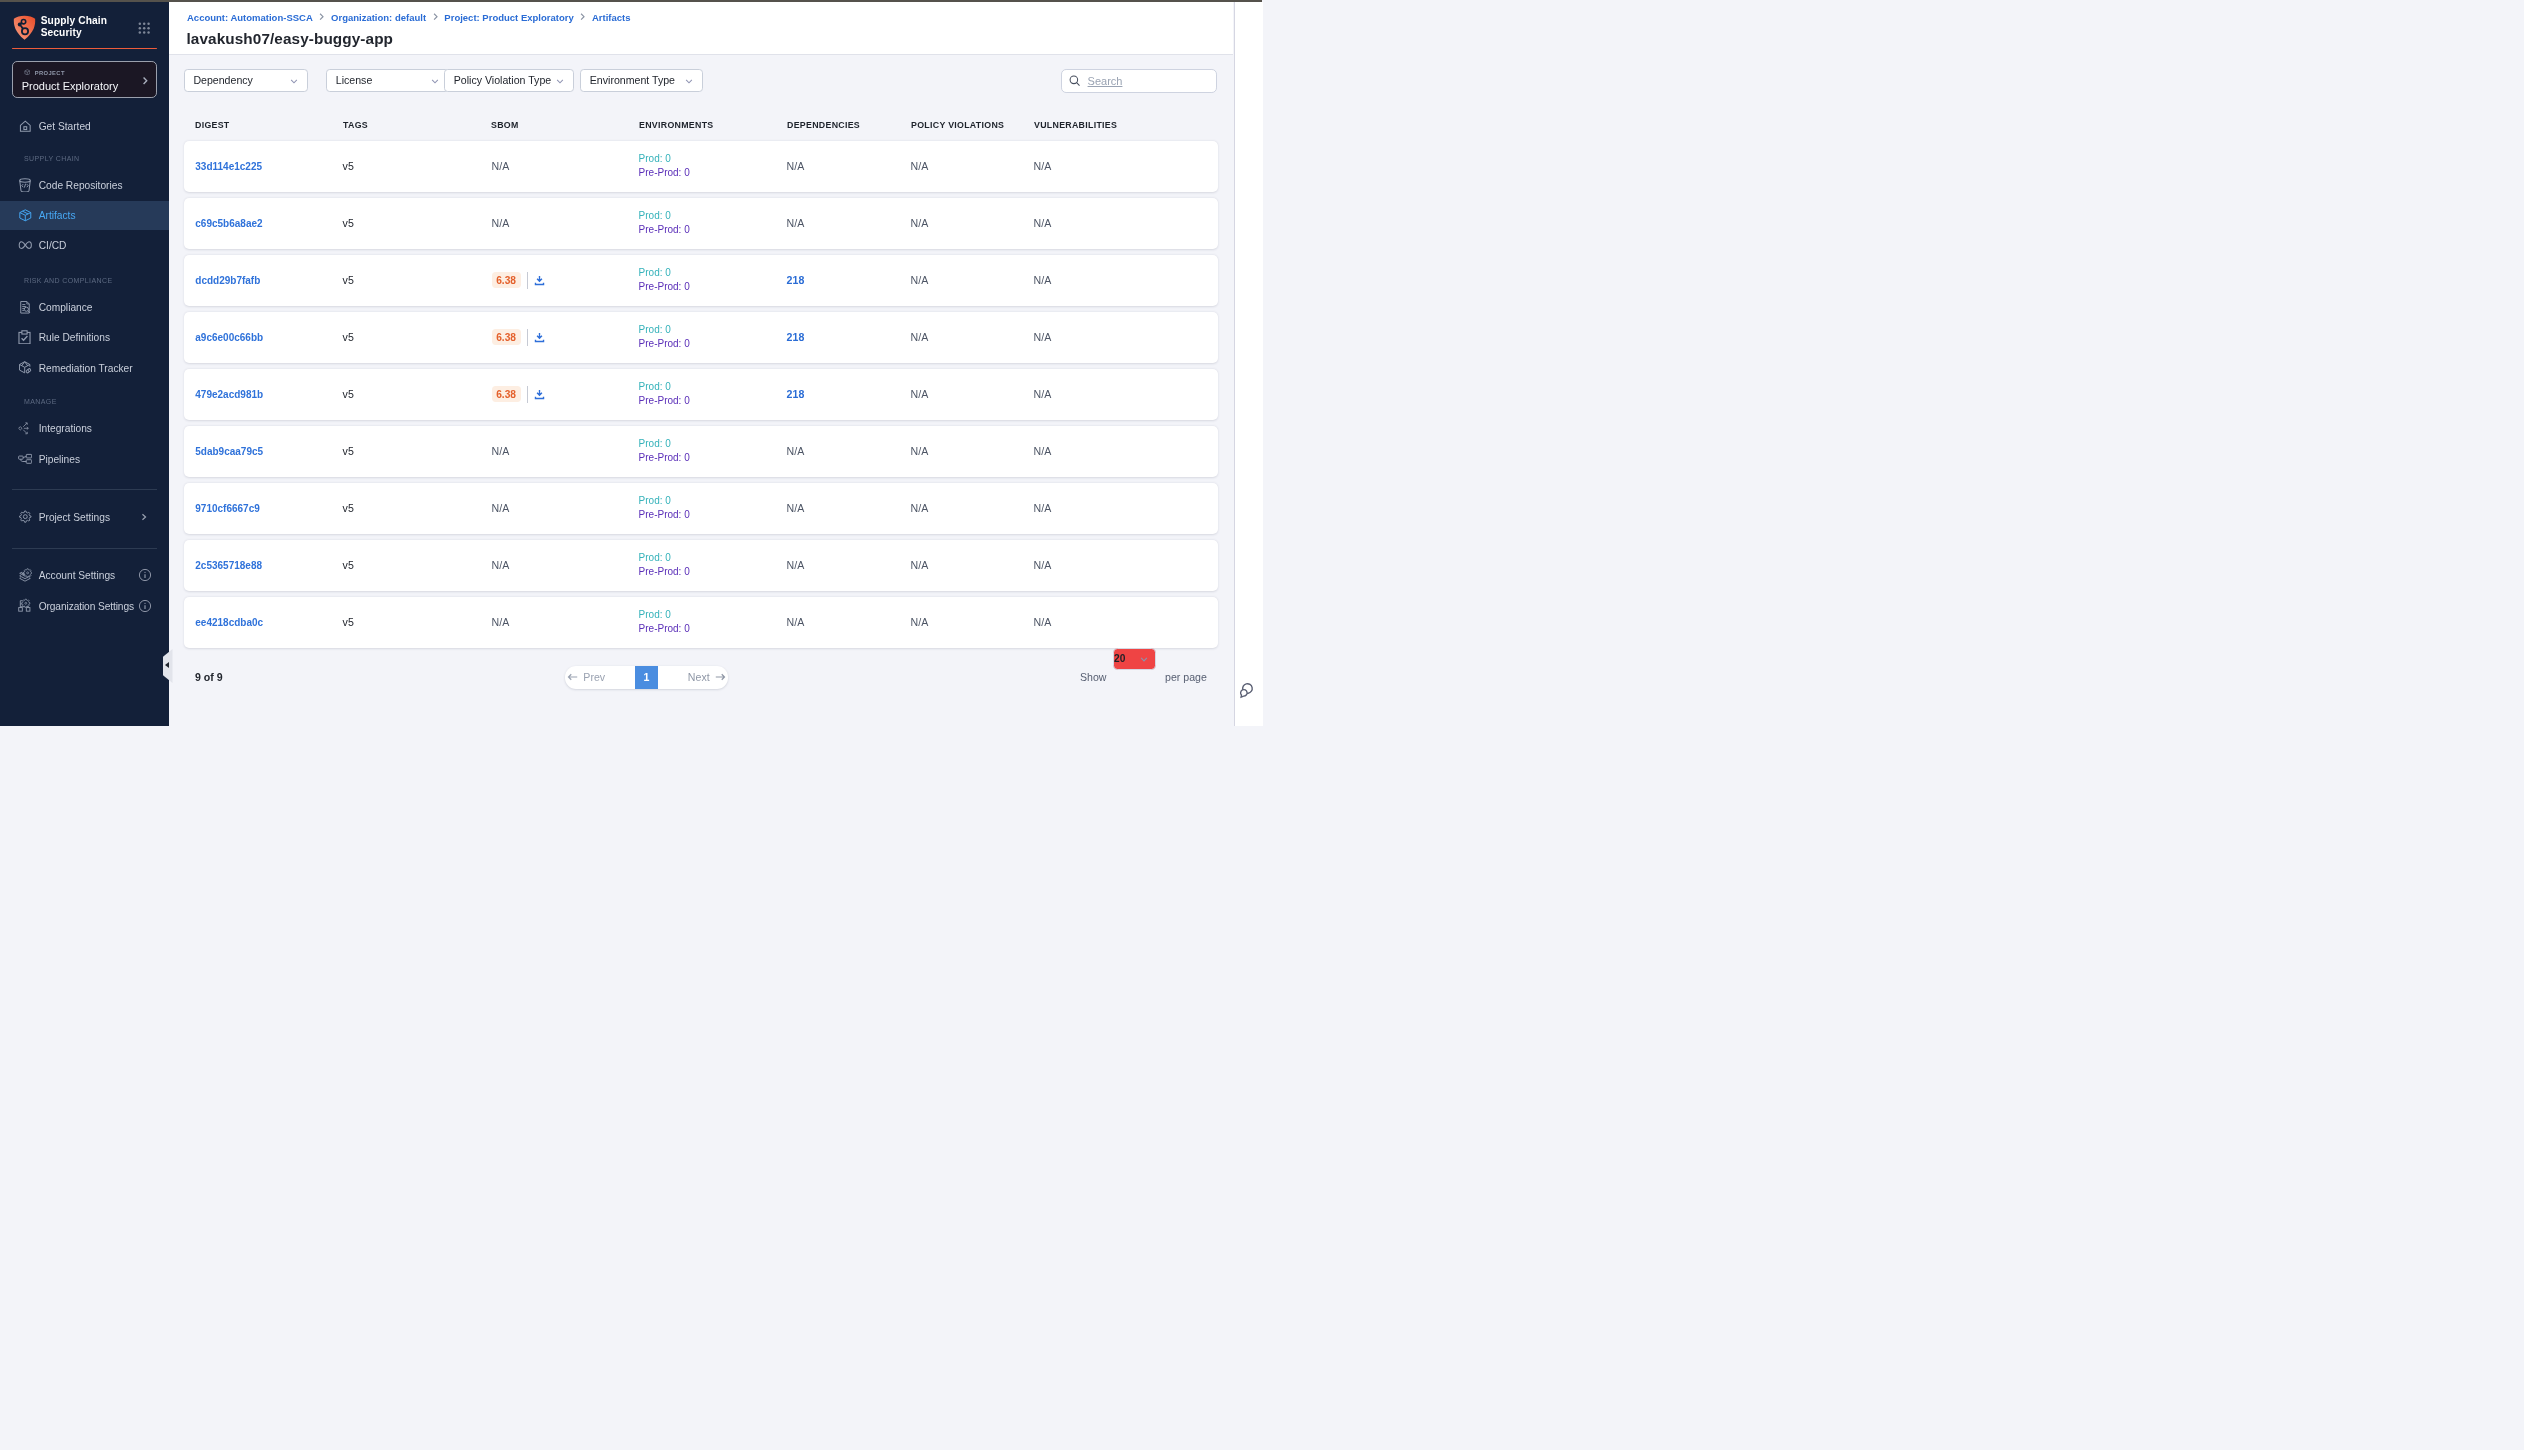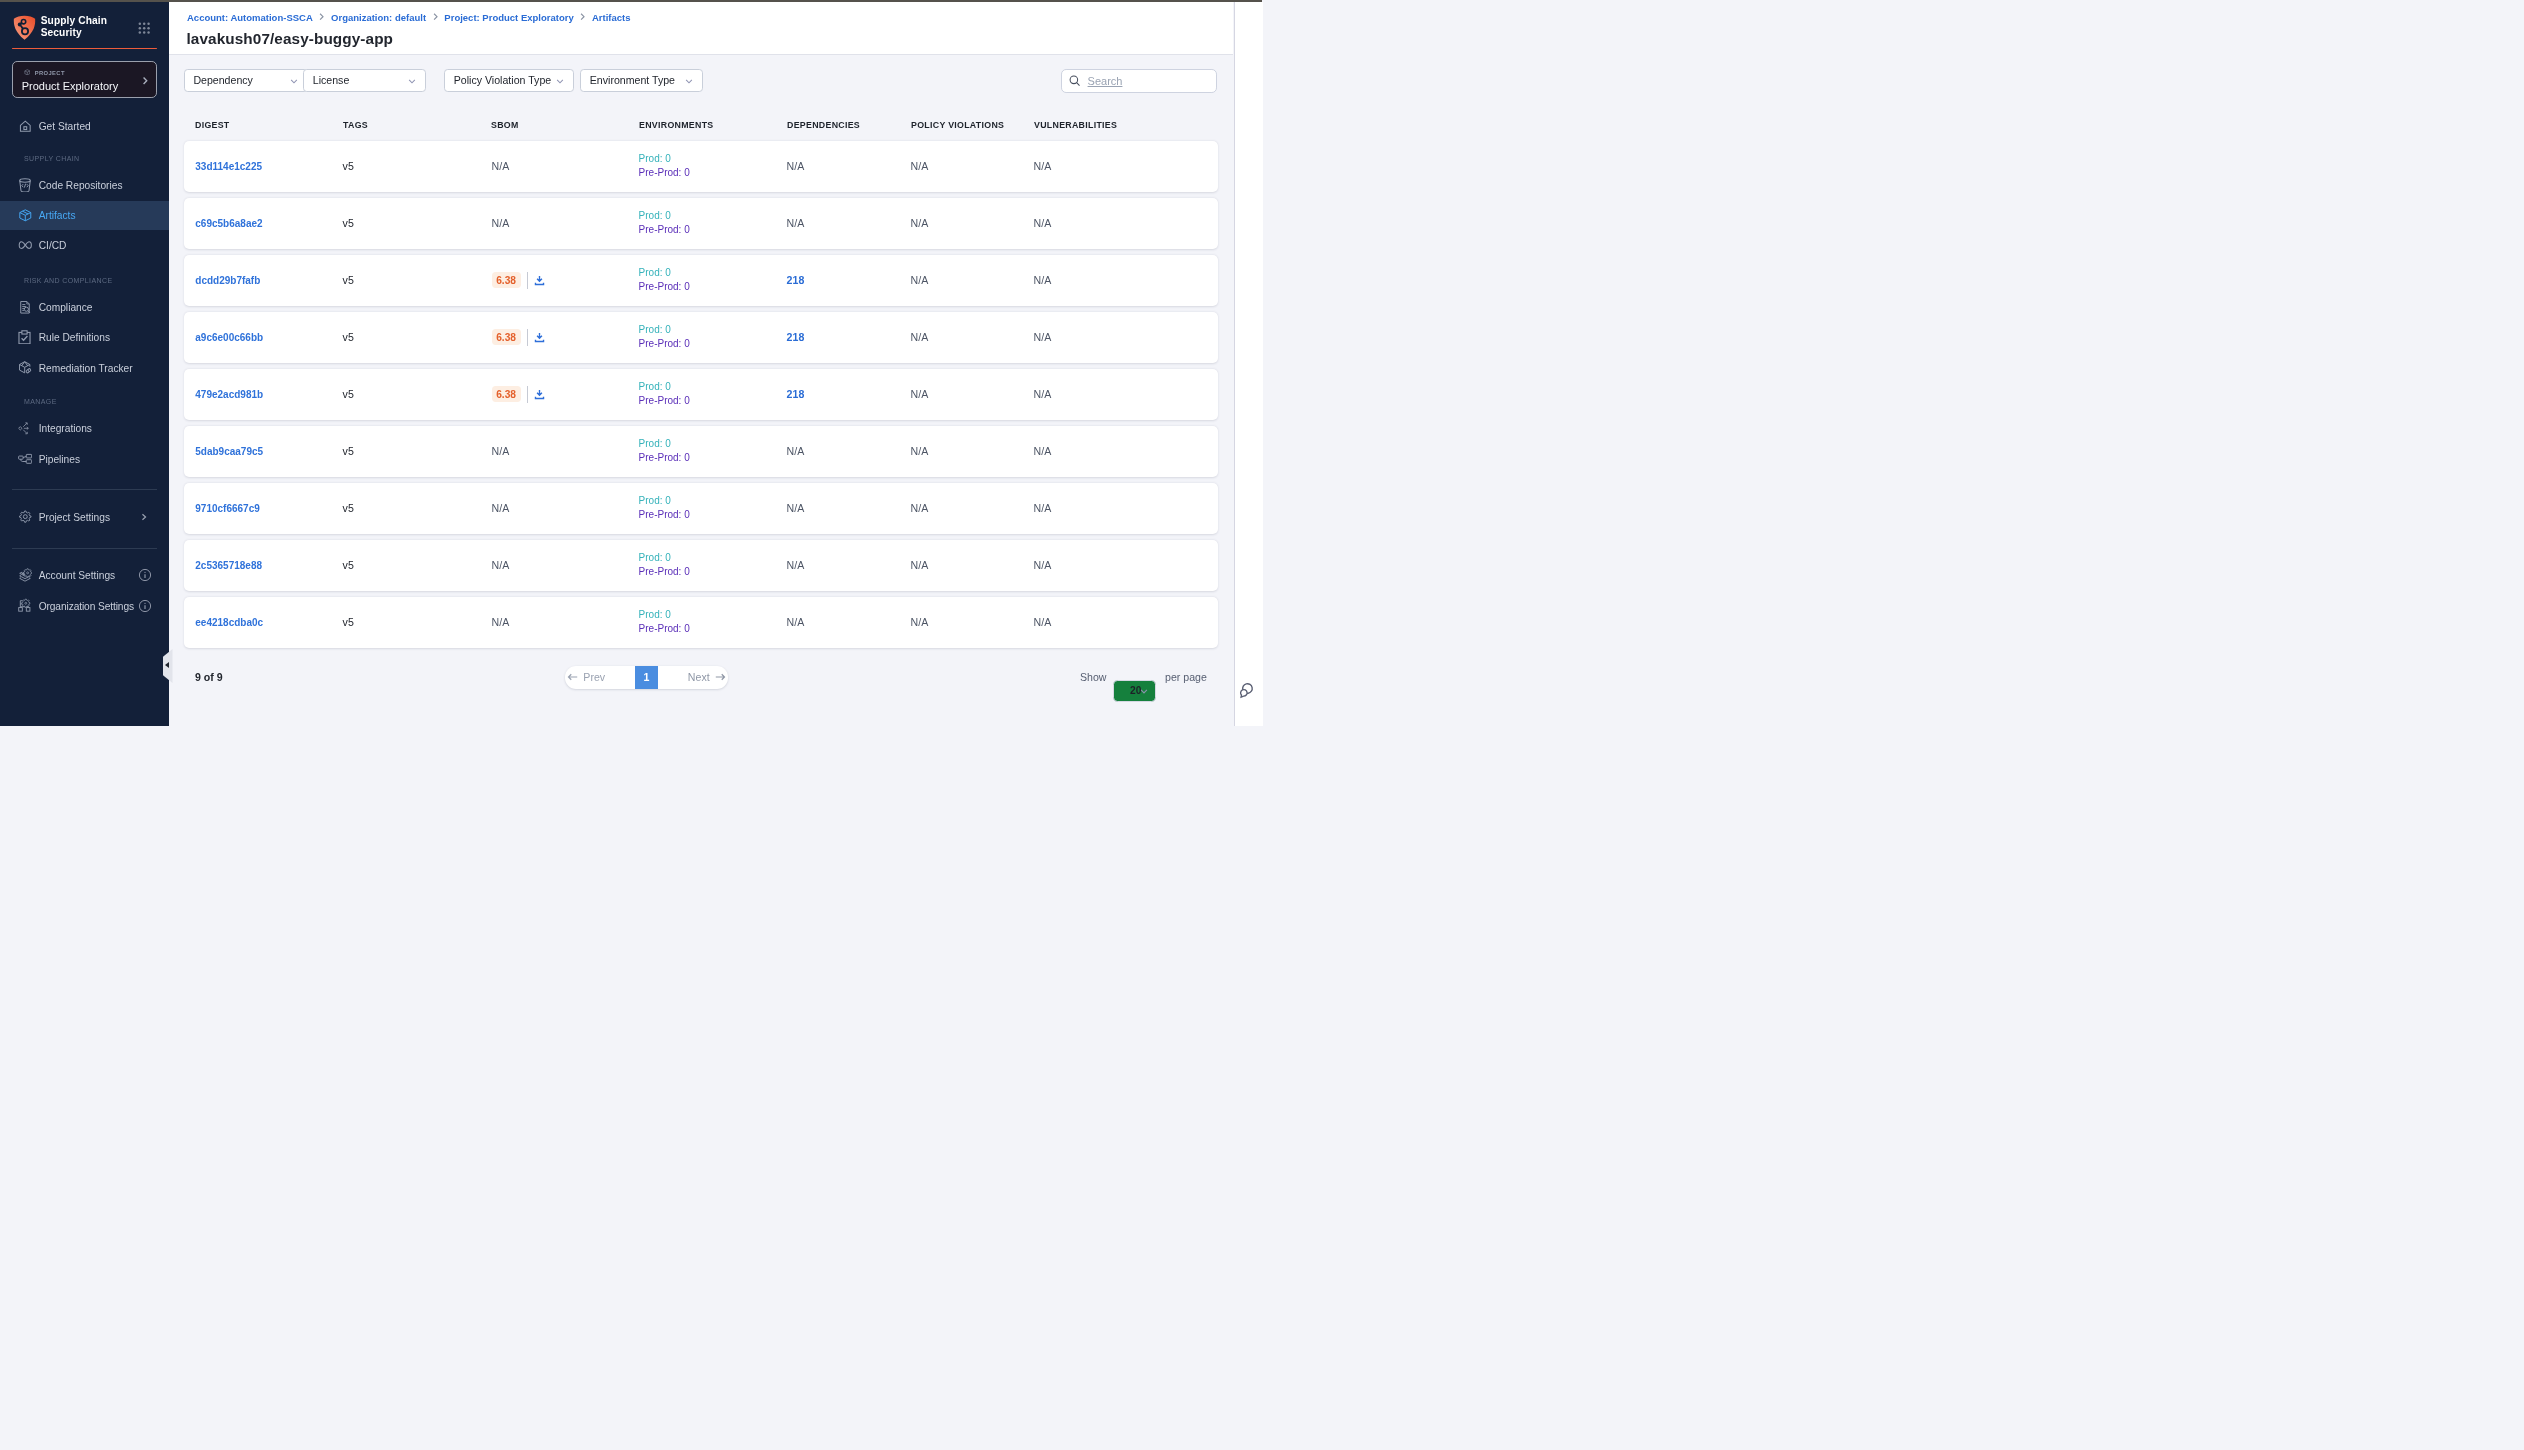--- a/index.html
+++ b/index.html
@@ -60,21 +60,21 @@
   .sbomdiv { position:absolute; left:343px; top:9.5px; width:0.7px; height:17.5px; background:#c6cad4; }
   .sbomdl { position:absolute; left:343px; top:10.2px; width:26px; height:16px; display:flex; align-items:center; justify-content:center; }
 
   
   #foot-count { position:absolute; left:26px; top:669px; font-size:10.6px; font-weight:700; color:#22262e; }
   #pager { position:absolute; left:396px; top:664px; width:163px; height:23.4px; background:#fff; border-radius:11px; box-shadow:0 0.7px 2.2px rgba(40,50,75,.18); display:flex; overflow:hidden;gap:28px; }
   #pager .prev { width:65px; display:flex; align-items:center; justify-content:center; color:#9aa2b1; font-size:10.6px; gap:5.1px; }
   #pager .cur { width:34px; background:#4a8de0; color:#fff; font-size:10.6px; font-weight:700; display:flex; align-items:center; justify-content:center; }
   #pager .next { width:65px; display:flex; align-items:center; justify-content:center; color:#8f97a6; font-size:10.6px; gap:5.1px; }
   #show-lab { position:absolute; left:911px; top:669px; font-size:10.6px; color:#565e71; }
-  #show-sel { position:absolute; left:944px; top:678px; width:43px; height:22.6px; background:#15803d; border:0.7px solid #d5d8e3; border-radius:4.4px; font-size:10.2px; font-weight:700; color:#1c2027; display:flex; align-items:center; padding-left:16px; }
+  #show-sel { position:absolute; left:944px; top:646px; width:43px; height:22.6px; background:#ef4444; border:0.7px solid #d5d8e3; border-radius:4.4px; font-size:10.2px; font-weight:700; color:#1c2027; display:flex; align-items:center; padding-left:0; }
   #perpage-lab { position:absolute; left:996px; top:669px; font-size:10.6px; color:#565e71; }
   #chaticon { position:absolute; left:1239px; top:682px; z-index:20; }
 </style>
 </head>
 <body>
 <div id="topstrip"></div>
 
 <div id="sidebar">
   <div id="logo-row">
     <svg width="25" height="26" viewBox="0 0 34 36">
@@ -272,21 +272,21 @@
             <path d="M1.5 1 L5.5 5 L1.5 9"></path>
           </svg></span><a>Project: Product Exploratory</a><span class="sep"><svg width="5.1" height="7.3" viewBox="0 0 7 10" fill="none" stroke="#8a93a3" stroke-width="1.6">
             <path d="M1.5 1 L5.5 5 L1.5 9"></path>
           </svg></span><a>Artifacts</a></div>
     <div id="title">lavakush07/easy-buggy-app</div>
   </div>
 
   <div class="filterbox" style="left:14.6px;width:124px;">Dependency<svg class="chev" width="8" height="5.1" viewBox="0 0 12 8" fill="none" stroke="#9095b3" stroke-width="1.7">
         <path d="M1.5 1.5 L6 6 L10.5 1.5"></path>
       </svg></div>
-  <div class="filterbox" style="left:134px;width:123px;">License<svg class="chev" width="8" height="5.1" viewBox="0 0 12 8" fill="none" stroke="#9095b3" stroke-width="1.7">
+  <div class="filterbox" style="left:157px;width:123px;">License<svg class="chev" width="8" height="5.1" viewBox="0 0 12 8" fill="none" stroke="#9095b3" stroke-width="1.7">
         <path d="M1.5 1.5 L6 6 L10.5 1.5"></path>
       </svg></div>
   <div class="filterbox" style="left:275px;width:130px;">Policy Violation Type<svg class="chev" width="8" height="5.1" viewBox="0 0 12 8" fill="none" stroke="#9095b3" stroke-width="1.7">
         <path d="M1.5 1.5 L6 6 L10.5 1.5"></path>
       </svg></div>
   <div class="filterbox" style="left:411px;width:123px;">Environment Type<svg class="chev" width="8" height="5.1" viewBox="0 0 12 8" fill="none" stroke="#9095b3" stroke-width="1.7">
         <path d="M1.5 1.5 L6 6 L10.5 1.5"></path>
       </svg></div>
   <div id="searchbox">
     <svg width="11.7" height="11.7" viewBox="0 0 18 18" fill="none" stroke="#454c5c" stroke-width="1.6">

